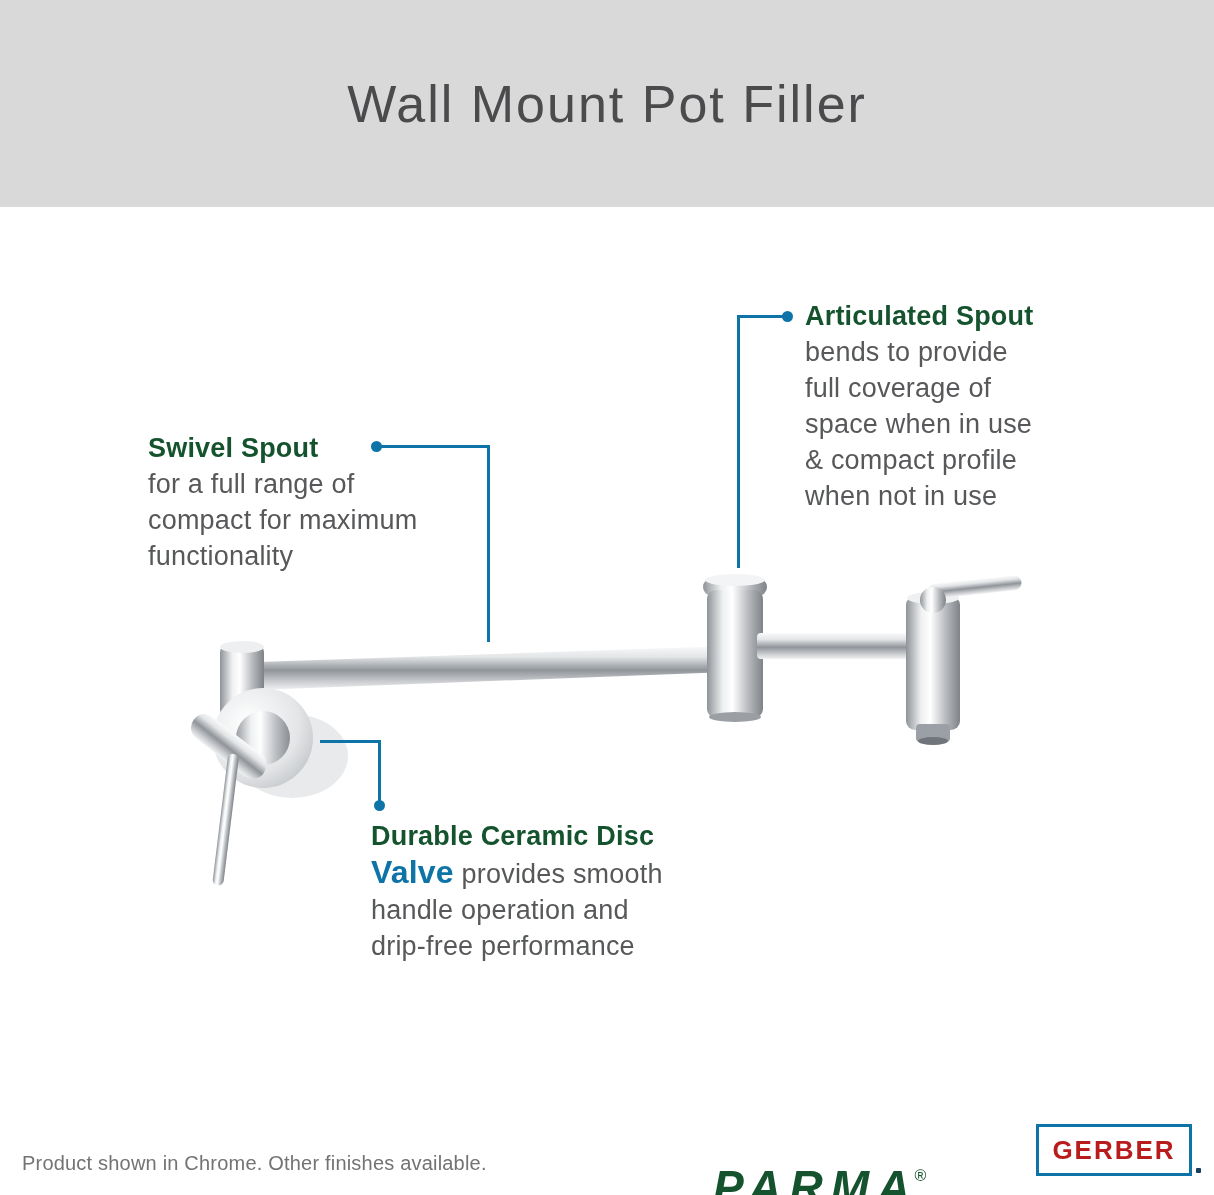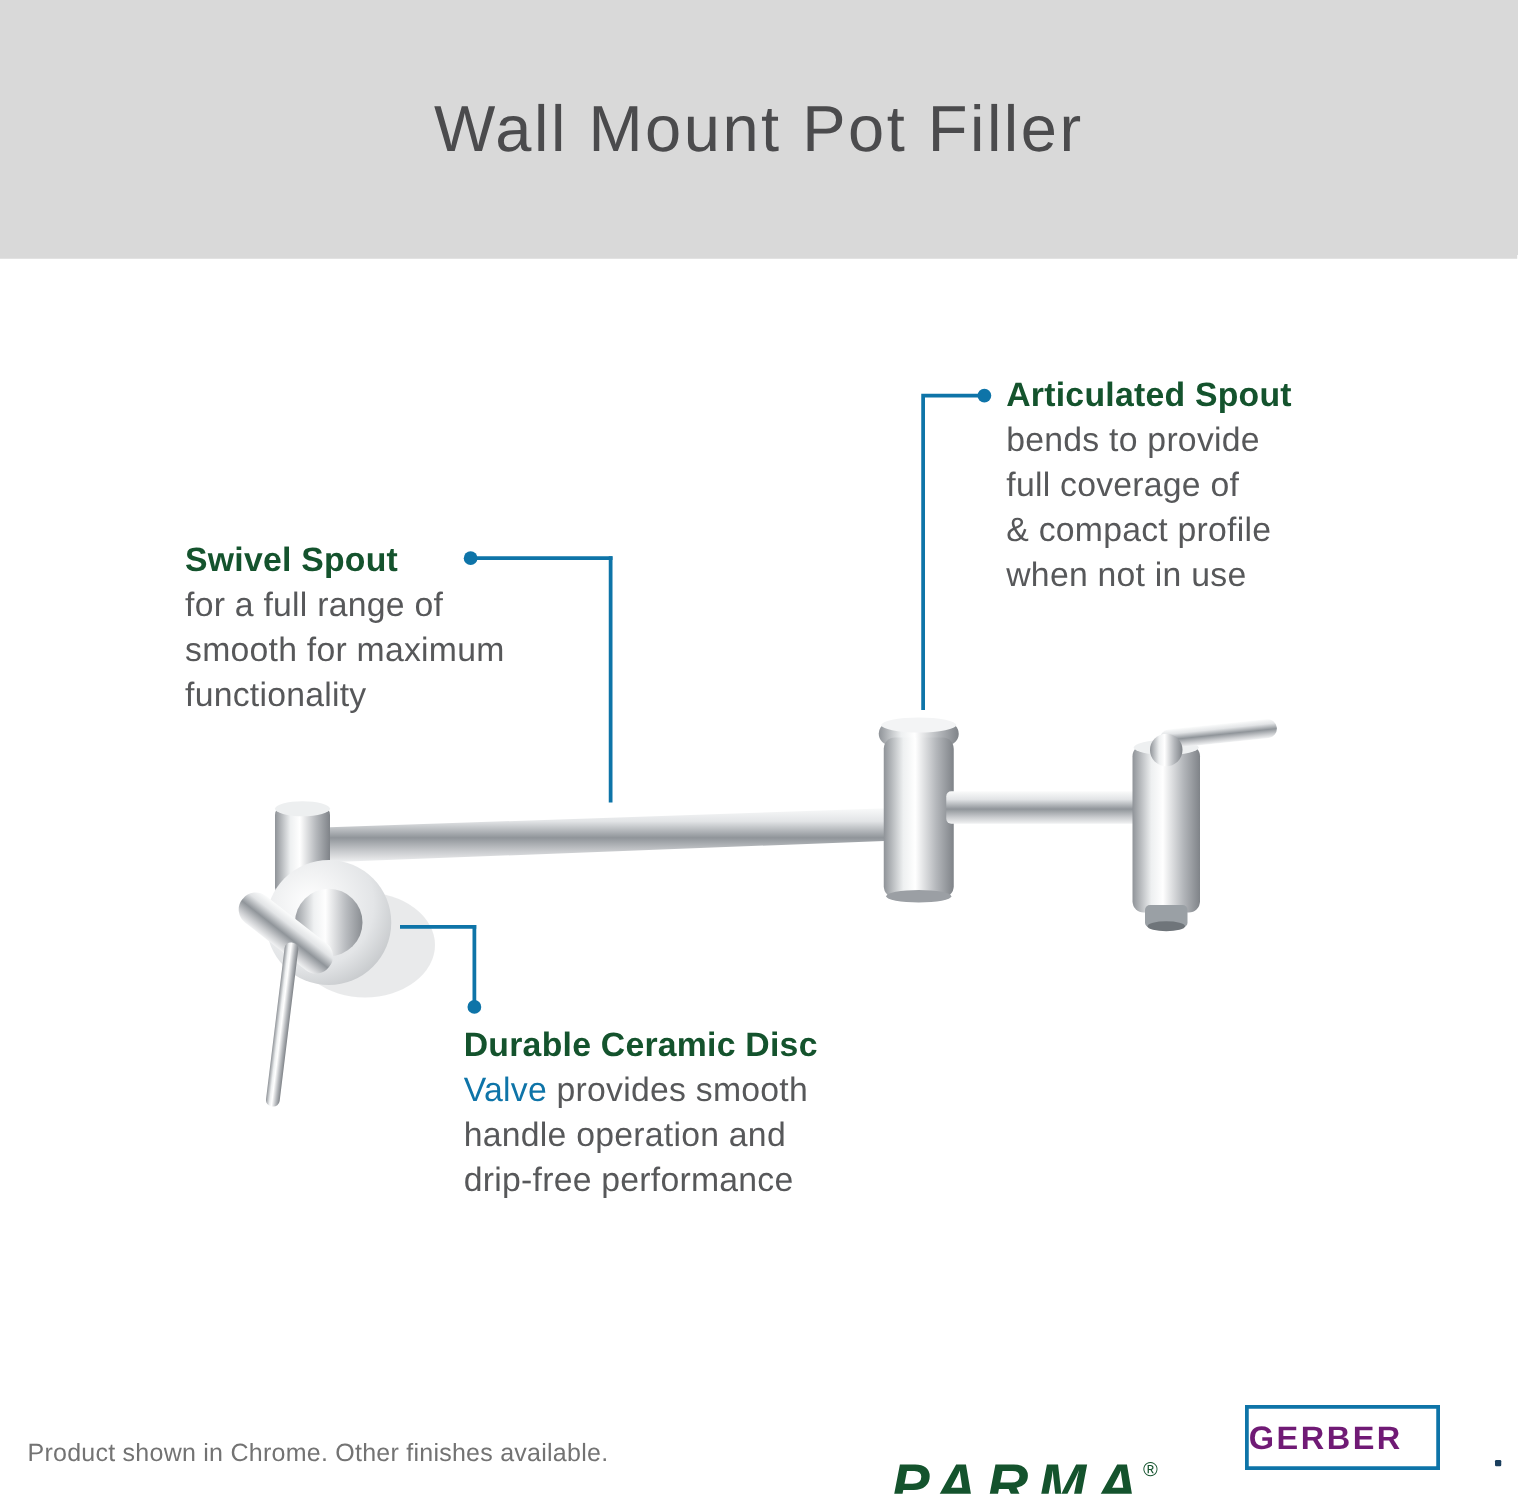--- a/index.html
+++ b/index.html
@@ -28,21 +28,21 @@
   .callout { position:absolute; z-index:3; white-space:nowrap; }
   .callout .heading {
     display:block; font-size:27px; font-weight:700; color:#14532d;
     line-height:36px; letter-spacing:0.2px;
   }
   .callout .line {
     display:block; font-size:27px; font-weight:400; color:#57585a;
     line-height:36px; letter-spacing:0.2px;
   }
   .callout .heading-inline {
-    font-size:27px; font-weight:400; color:#0e74a8; letter-spacing:0.2px;
+    font-size:32px; font-weight:700; color:#0e74a8; letter-spacing:0.2px;
   }
   #callout-articulated { left:805px; top:298px; }
   #callout-swivel      { left:148px; top:430px; }
   #callout-valve       { left:371px; top:818px; }
 
   
   .h-line { position:absolute; height:3px; background:#0e74a8; z-index:2; }
   .v-line { position:absolute; width:3px;  background:#0e74a8; z-index:2; }
   .dot    { position:absolute; width:11px; height:11px; border-radius:50%; background:#0e74a8; z-index:2; }
 
@@ -67,24 +67,24 @@
     position:absolute; right:216px; top:1160px; z-index:3;
     font-size:46px; font-weight:600; color:#14532d; letter-spacing:8px;
     white-space:nowrap;
     font-style:italic;
   }
   .brand-parma .reg {
     font-size:16px; font-weight:400; letter-spacing:0;
     position:relative; top:-22px; left:-4px;
   }
   .gerber-box {
-    position:absolute; left:996px; top:1124px; width:156px; height:52px; z-index:3;
+    position:absolute; left:1036px; top:1124px; width:156px; height:52px; z-index:3;
     border:3px solid #0e74a8;
-    display:flex; align-items:center; justify-content:flex-start;
-    color:#701a75; font-weight:700; font-size:26px; letter-spacing:2px;
+    display:flex; align-items:center; justify-content:center;
+    color:#b91c1c; font-weight:700; font-size:26px; letter-spacing:2px;
   }
   .gerber-mark {
     position:absolute; left:1196px; top:1168px; width:5px; height:5px; z-index:3;
     background:#1a3f5e; border-radius:1px;
   }
 </style>
 </head>
 <body>
 
 <div class="page">
@@ -155,28 +155,29 @@
   <div class="v-line" id="swv-vline"></div>
 
   <div class="h-line" id="vlv-hline"></div>
   <div class="v-line" id="vlv-vline"></div>
   <div class="dot" id="vlv-dot"></div>
 
   <div class="callout" id="callout-articulated">
     <span class="heading">Articulated Spout</span>
     <span class="line">bends to provide</span>
     <span class="line">full coverage of</span>
+    <span class="line">space when in use</span>
     <span class="line">&amp; compact profile</span>
     <span class="line">when not in use</span>
   </div>
 
   <div class="callout" id="callout-swivel">
     <span class="heading">Swivel Spout</span>
     <span class="line">for a full range of</span>
-    <span class="line">smooth for maximum</span>
+    <span class="line">compact for maximum</span>
     <span class="line">functionality</span>
   </div>
 
   <div class="callout" id="callout-valve">
     <span class="heading">Durable Ceramic Disc</span>
     <span class="line"><span class="heading-inline">Valve</span> <span>provides smooth</span></span>
     <span class="line">handle operation and</span>
     <span class="line">drip-free performance</span>
   </div>
 

